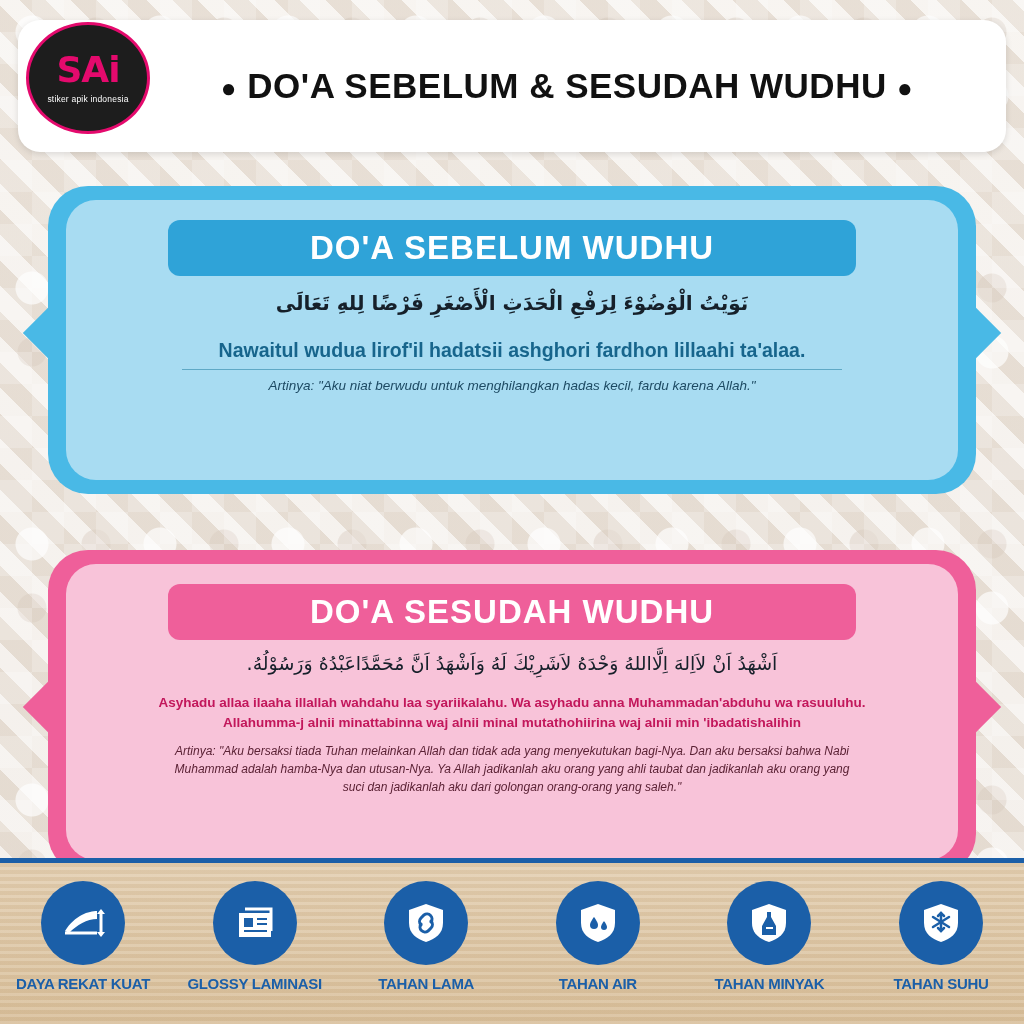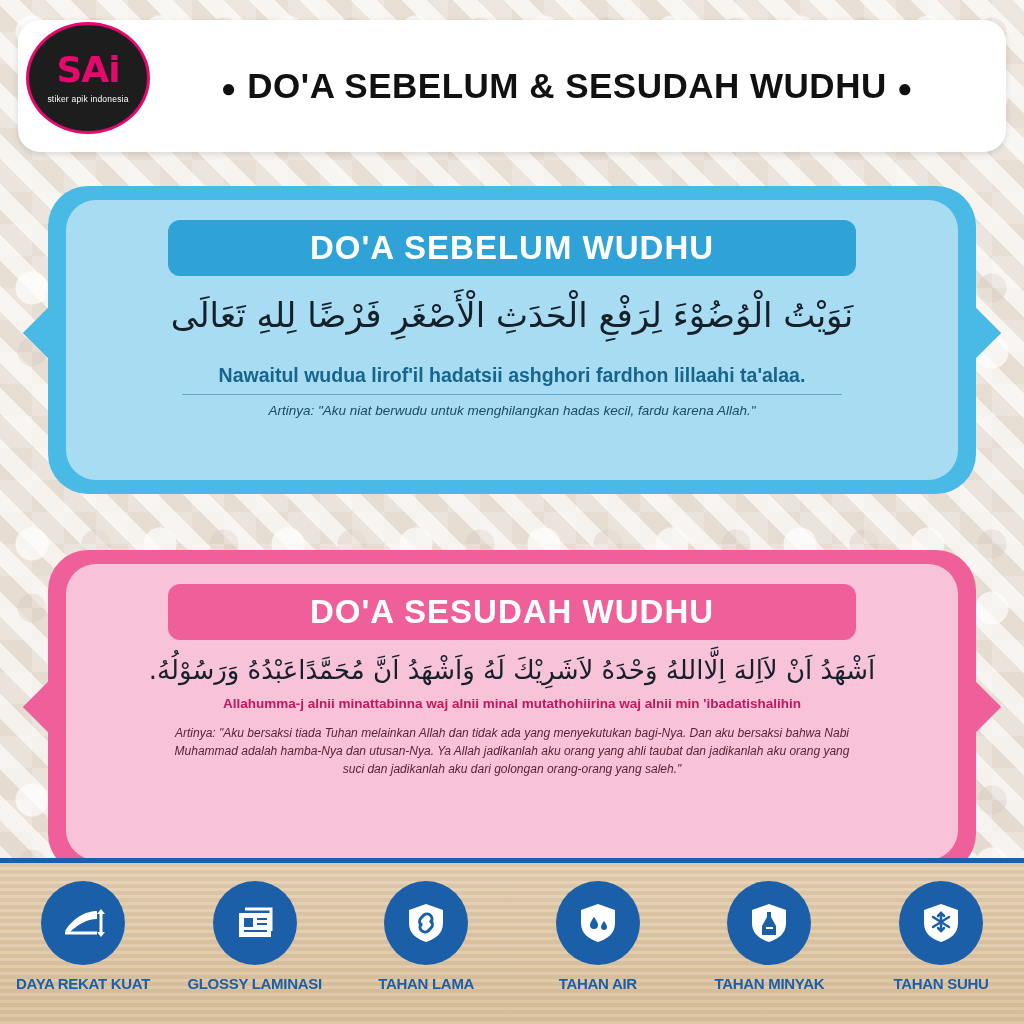--- a/index.html
+++ b/index.html
@@ -136,30 +136,30 @@
   }
 
   
   #card-before { top: 186px; height: 308px; }
   #card-before .card-outer { background: #49b9e6; }
   #card-before .card-inner { background: #a8dcf2; }
   #card-before .card-title { background: #2fa3d8; }
   #card-before .translit { color: #17658c; font-size: 19.5px; }
   #card-before .meaning { color: #1d4a63; font-size: 13.5px; }
   #card-before .rule { background: #5fa9c6; width: 660px; }
-  #card-before .arabic { font-size: 34px; }
+  #card-before .arabic { font-size: 20px; font-weight: bold; }
 
   
   #card-after { top: 550px; height: 324px; }
   #card-after .card-outer { background: #ef5f9a; }
   #card-after .card-inner { background: #f8c3d9; }
   #card-after .card-title { background: #ef5f9a; }
   #card-after .translit { color: #c2175b; font-size: 13.5px; line-height: 1.45; }
   #card-after .meaning { color: #5b2235; font-size: 12px; line-height: 1.5; }
-  #card-after .arabic { font-size: 26px; line-height: 1.85; }
+  #card-after .arabic { font-size: 19px; line-height: 1.85; }
 
   .card-body {
     position: absolute;
     left: 46px; right: 46px;
     top: 100px;
   }
 
   
   .notch {
     position: absolute;
@@ -243,20 +243,21 @@
   </div>
 
   <div class="card" id="card-after">
     <div class="card-outer"></div>
     <div class="notch" style="left:-14px; top:130px; background:#ef5f9a;"></div>
     <div class="notch" style="right:-14px; top:130px; background:#ef5f9a;"></div>
     <div class="card-inner"></div>
     <div class="card-title">DO'A SESUDAH WUDHU</div>
     <div class="card-body" style="top:96px;">
       <div class="arabic">اَشْهَدُ اَنْ لاَاِلهَ اِلَّااللهُ وَحْدَهُ لاَشَرِيْكَ لَهُ وَاَشْهَدُ اَنَّ مُحَمَّدًاعَبْدُهُ وَرَسُوْلُهُ.</div>
+      <div class="translit" style="margin-top:12px;">Asyhadu allaa ilaaha illallah wahdahu laa syariikalahu. Wa asyhadu anna Muhammadan'abduhu wa rasuuluhu.</div>
       <div class="translit">Allahumma-j alnii minattabinna waj alnii minal mutathohiirina waj alnii min 'ibadatishalihin</div>
       <div class="meaning" style="margin-top:10px; padding:0 78px;">Artinya: "Aku bersaksi tiada Tuhan melainkan Allah dan tidak ada yang menyekutukan bagi-Nya. Dan aku bersaksi bahwa Nabi Muhammad adalah hamba-Nya dan utusan-Nya. Ya Allah jadikanlah aku orang yang ahli taubat dan jadikanlah aku orang yang suci dan jadikanlah aku dari golongan orang-orang yang saleh."</div>
     </div>
   </div>
 
   <div id="footer">
     <div id="footer-wood"></div>
     <div id="features">
 
       <div class="feature">

